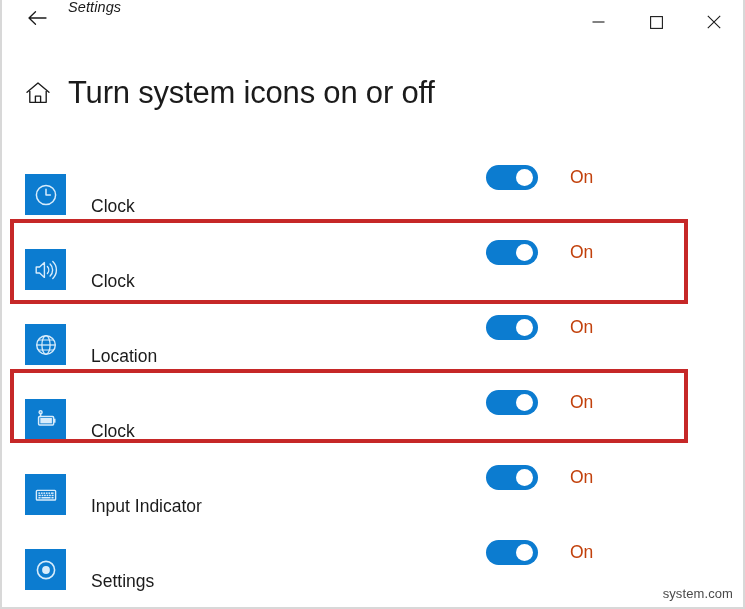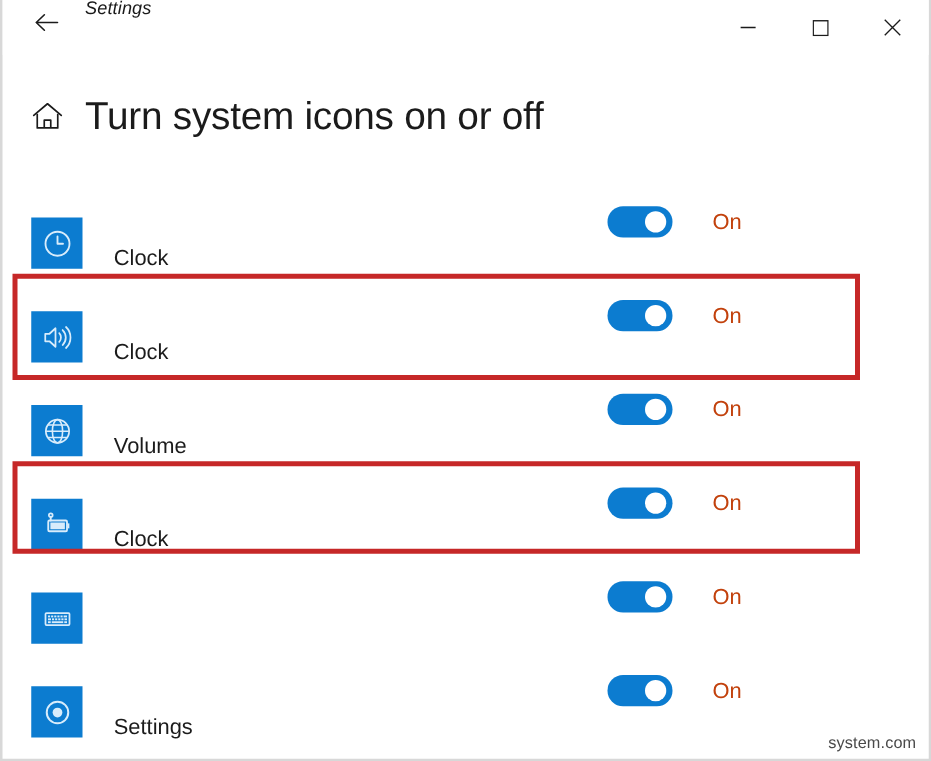--- a/index.html
+++ b/index.html
@@ -285,21 +285,21 @@
       <div class="tile">
         <span>
           <svg width="26" height="26" viewBox="0 0 26 26" aria-hidden="true">
             <circle cx="13" cy="13" r="9.3" fill="none" stroke="#d8ecfb" stroke-width="1.4"></circle>
             <ellipse cx="13" cy="13" rx="4.1" ry="9.3" fill="none" stroke="#d8ecfb" stroke-width="1.3"></ellipse>
             <path d="M3.9 13 H22.1" fill="none" stroke="#d8ecfb" stroke-width="1.3"></path>
             <path d="M5.4 8 H20.6 M5.4 18 H20.6" fill="none" stroke="#d8ecfb" stroke-width="1.1"></path>
           </svg>
         </span>
       </div>
-      <div class="row-label">Volume</div>
+      <div class="row-label">Location</div>
       <div class="row-right">
         <div class="toggle">
           <div class="knob"></div>
         </div>
         <div class="toggle-state">On</div>
       </div>
     </div>
 
     <div class="icon-row">
       <div class="tile">
@@ -340,20 +340,21 @@
               <rect x="13.6" y="12.7" width="1.7" height="1.5"></rect>
               <rect x="16.1" y="12.7" width="1.7" height="1.5"></rect>
               <rect x="18.6" y="12.7" width="2" height="1.5"></rect>
               <rect x="5.4" y="15" width="2.2" height="1.5"></rect>
               <rect x="8.4" y="15" width="9.2" height="1.5"></rect>
               <rect x="18.4" y="15" width="2.2" height="1.5"></rect>
             </g>
           </svg>
         </span>
       </div>
+      <div class="row-label">Input Indicator</div>
       <div class="row-right">
         <div class="toggle">
           <div class="knob"></div>
         </div>
         <div class="toggle-state">On</div>
       </div>
     </div>
 
     <div class="icon-row">
       <div class="tile">

